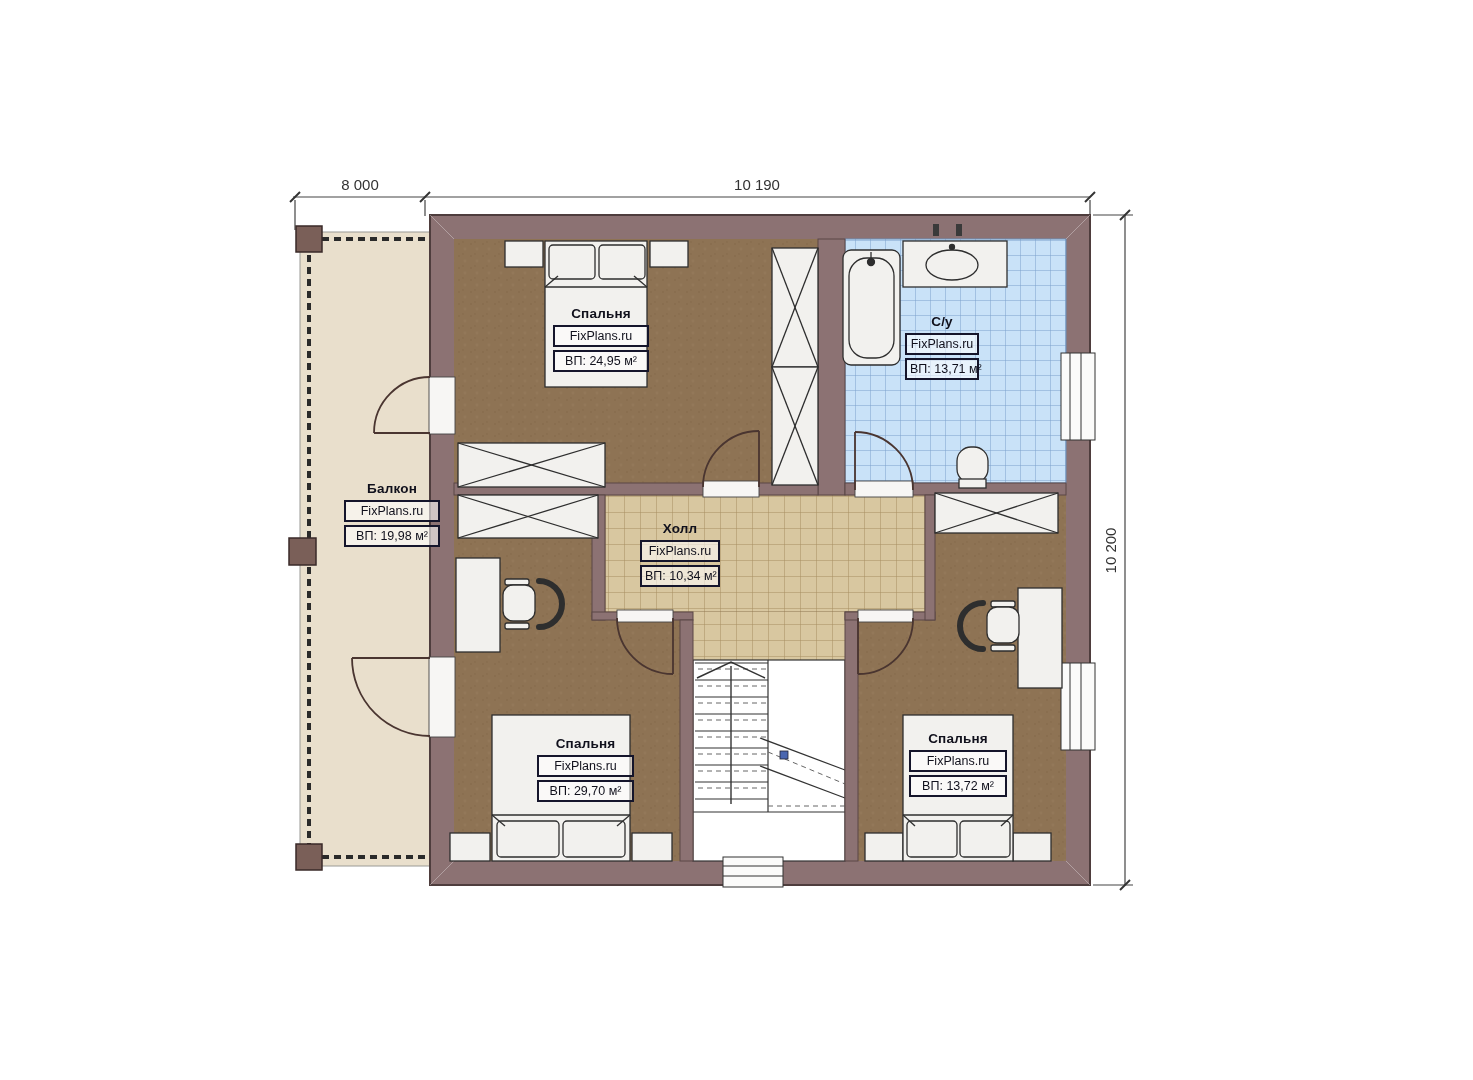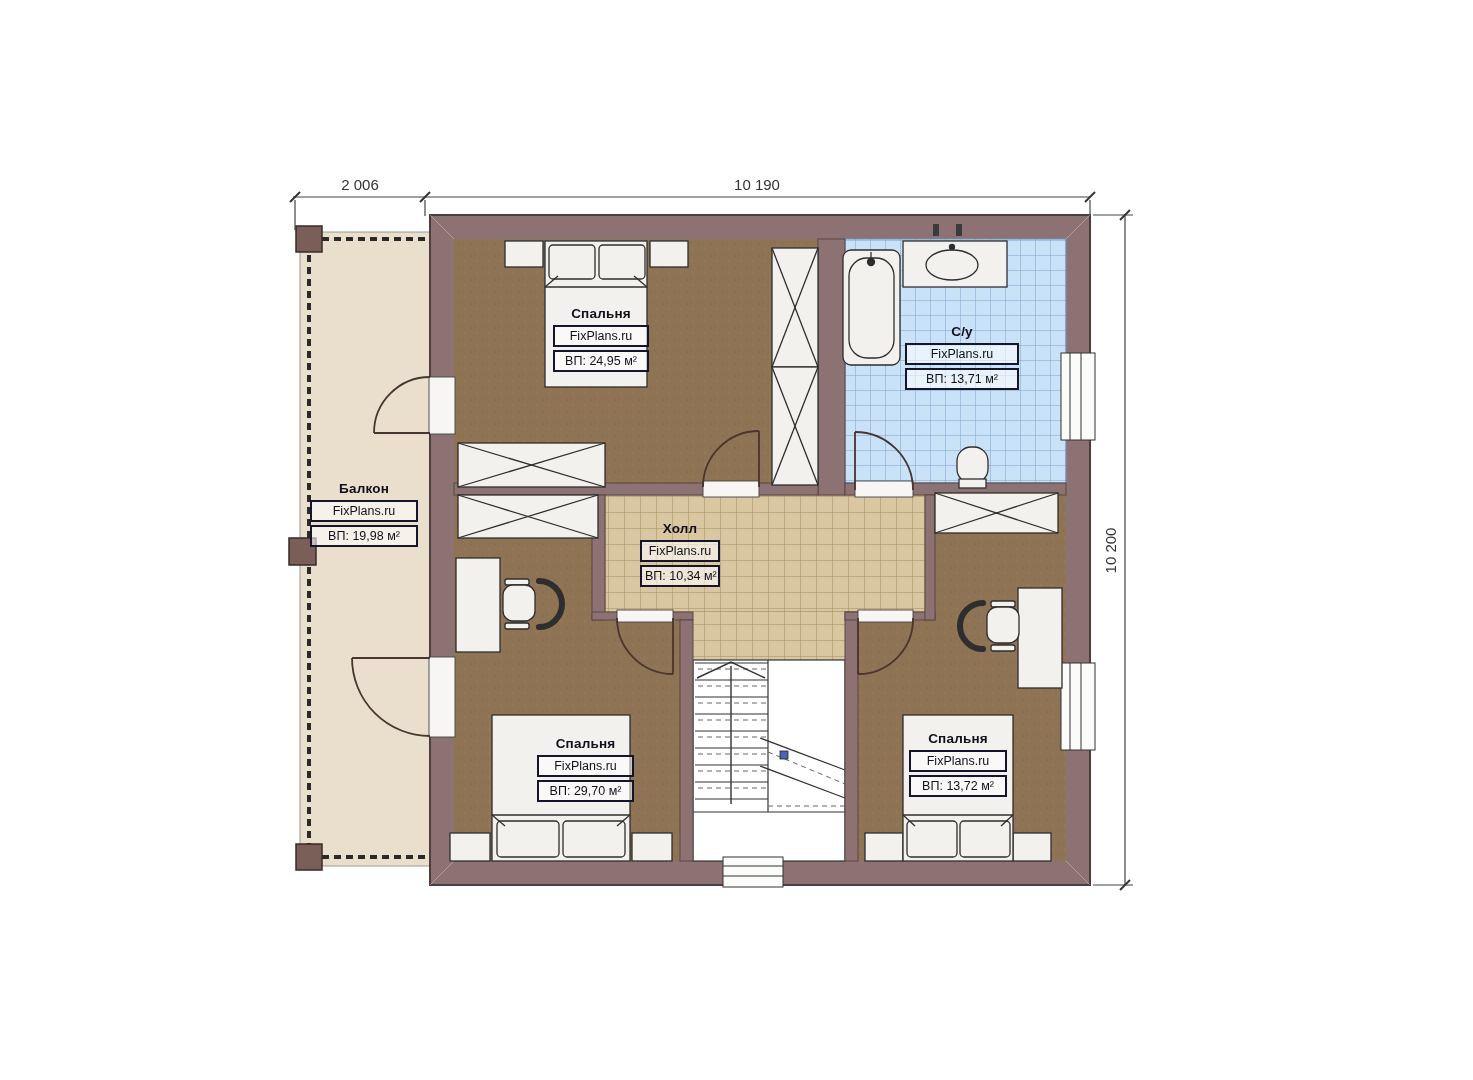--- a/index.html
+++ b/index.html
@@ -287,33 +287,33 @@
       <rect x="957" y="447" width="31" height="36" rx="14"></rect>
       <rect x="959" y="479" width="27" height="9"></rect>
     </g>
     <g fill="#3a3a3a" stroke="none">
       <rect x="933" y="224" width="6" height="12"></rect>
       <rect x="956" y="224" width="6" height="12"></rect>
     </g>
   </g>
 </svg>
 
-<div class="room-label" style="left:310px;top:482px;width:108px">
+<div class="room-label" style="left:344px;top:482px;width:96px">
   <div class="rl-title">Балкон</div>
   <div class="rl-box">FixPlans.ru</div>
   <div class="rl-box">ВП: 19,98 м²</div>
 </div>
 
 <div class="room-label" style="left:553px;top:307px;width:96px">
   <div class="rl-title">Спальня</div>
   <div class="rl-box">FixPlans.ru</div>
   <div class="rl-box">ВП: 24,95 м²</div>
 </div>
 
-<div class="room-label" style="left:905px;top:325px;width:114px">
+<div class="room-label" style="left:905px;top:315px;width:74px">
   <div class="rl-title">С/у</div>
   <div class="rl-box">FixPlans.ru</div>
   <div class="rl-box">ВП: 13,71 м²</div>
 </div>
 
 <div class="room-label" style="left:640px;top:522px;width:80px">
   <div class="rl-title">Холл</div>
   <div class="rl-box">FixPlans.ru</div>
   <div class="rl-box">ВП: 10,34 м²</div>
 </div>
@@ -323,17 +323,17 @@
   <div class="rl-box">FixPlans.ru</div>
   <div class="rl-box">ВП: 29,70 м²</div>
 </div>
 
 <div class="room-label" style="left:909px;top:732px;width:98px">
   <div class="rl-title">Спальня</div>
   <div class="rl-box">FixPlans.ru</div>
   <div class="rl-box">ВП: 13,72 м²</div>
 </div>
 
-<div class="dim" style="left:320px;top:176px;width:80px">2 006</div>
+<div class="dim" style="left:320px;top:176px;width:80px">8 000</div>
 <div class="dim" style="left:707px;top:176px;width:100px">10 190</div>
 <div class="dim dim-right" style="left:1065px;top:542px;width:90px">10 200</div>
 
 </div>
 
 </body></html>

